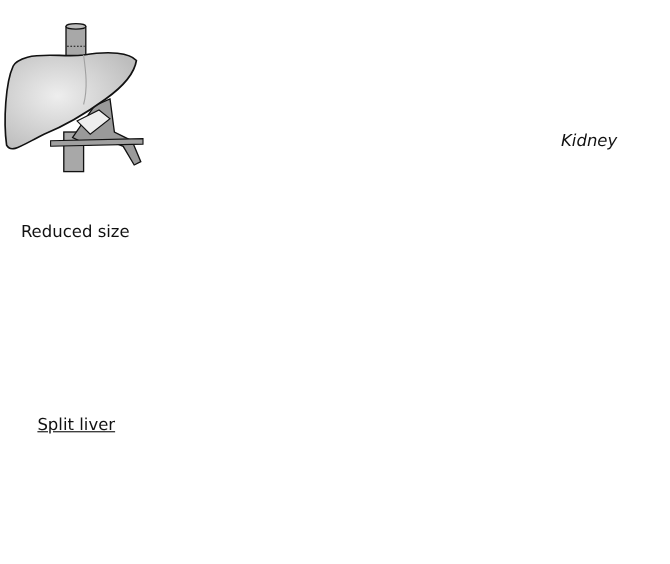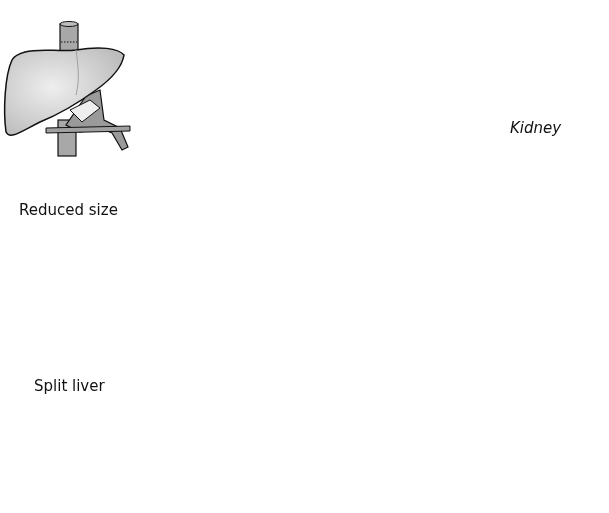--- a/index.html
+++ b/index.html
@@ -141,16 +141,16 @@
   
   <g>
     <line x1="131" y1="97" x2="305" y2="228" stroke="#111" stroke-width="1.4" marker-end="url(#ah)">
     <line x1="131" y1="261" x2="302" y2="236" stroke="#111" stroke-width="1.4" marker-end="url(#ah)">
     <line x1="146" y1="427" x2="307" y2="242" stroke="#111" stroke-width="1.4" marker-end="url(#ah)">
     <line x1="520" y1="210" x2="355" y2="268" stroke="#111" stroke-width="1.4" marker-end="url(#ah)">
   </line></line></line></line></g>
 
 
 <div class="lbl" style="left:19px;top:181px;margin-top:20px;">Reduced size</div>
-<div class="lbl" style="left:34px;top:377px;">Split liver</div>
+<div class="lbl" style="left:34px;top:377px;text-decoration:underline;">Split liver</div>
 <div class="lbl" style="left:510px;top:119px;font-style:italic;">Kidney</div>
 
 </div>
 
 </body></html>

